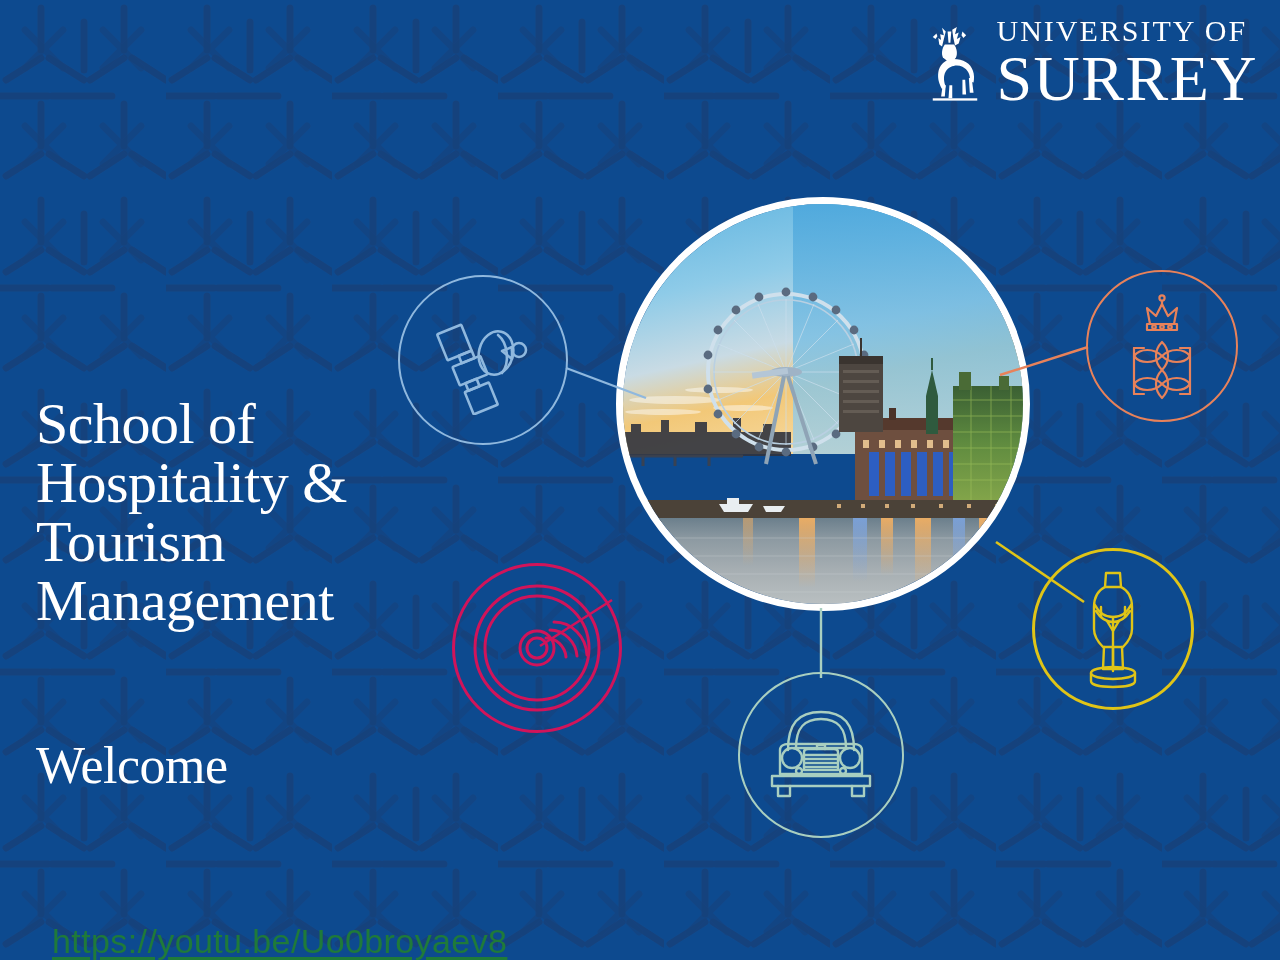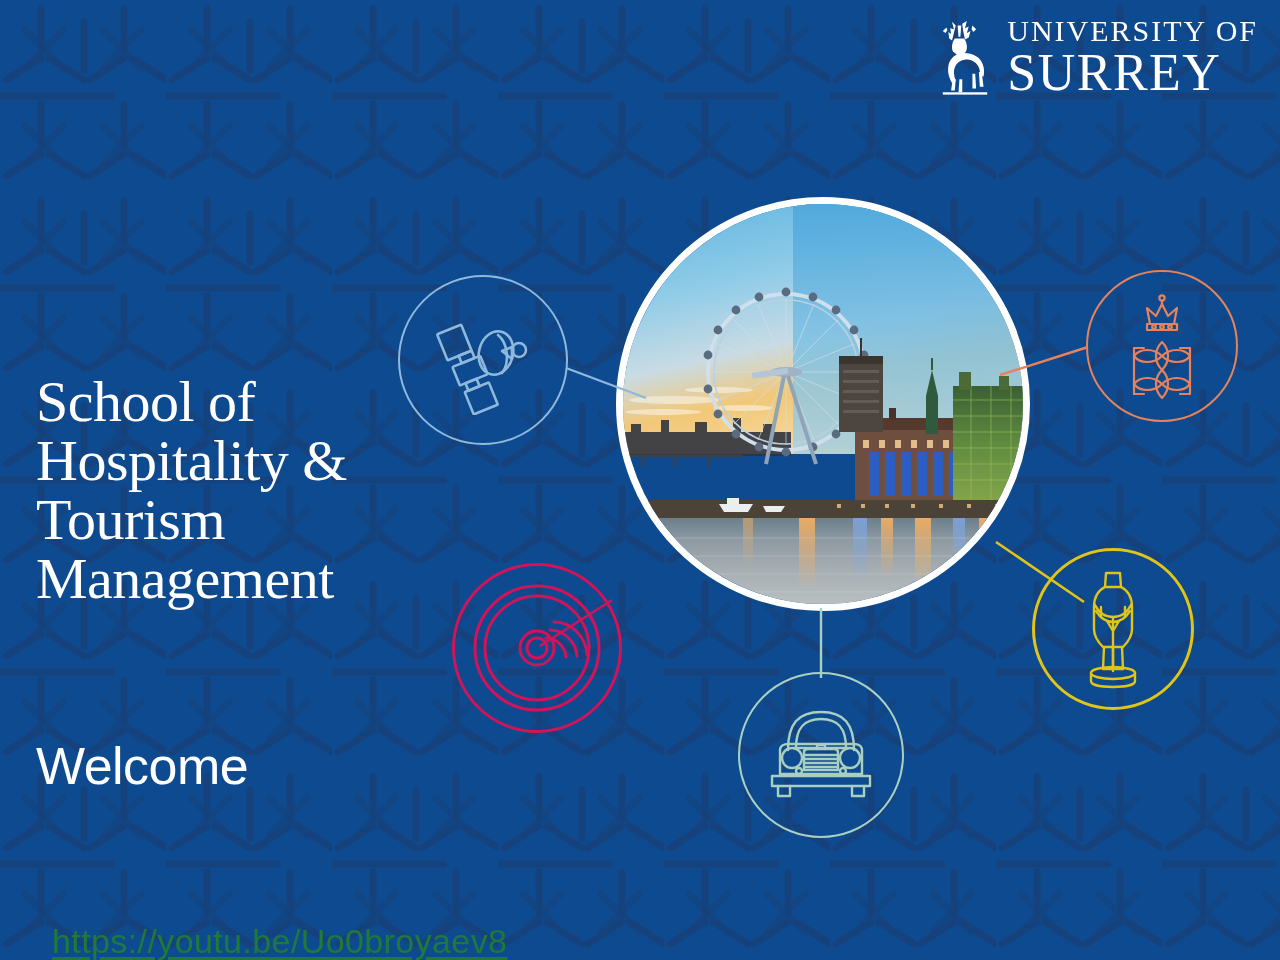--- a/index.html
+++ b/index.html
@@ -45,51 +45,51 @@
   }
   .logo-line1 {
     font-family: "Liberation Serif", serif;
     font-size: 30px;
     letter-spacing: 2.0px;
     font-weight: 400;
     white-space: nowrap;
   }
   .logo-line2 {
     font-family: "Liberation Serif", serif;
-    font-size: 52px;
+    font-size: 64px;
     letter-spacing: 1.5px;
     font-weight: 400;
     margin-top: 1px;
     white-space: nowrap;
   }
 
   
   .headline {
     position: absolute;
     left: 36px;
-    top: 372px;
+    top: 394px;
     z-index: 30;
     width: 430px;
   }
   .headline h1 {
     margin: 0;
     color: #ffffff;
     font-family: "Liberation Serif", serif;
     font-weight: 400;
     font-size: 58px;
     line-height: 1.02;
     letter-spacing: -0.5px;
   }
   .subtitle {
     position: absolute;
     left: 36px;
     top: 740px;
     z-index: 30;
     color: #ffffff;
-    font-family: Liberation Sans, sans-serif;
+    font-family: Liberation Serif, serif;
     font-weight: 400;
     font-size: 52px;
     line-height: 1;
     letter-spacing: -0.5px;
   }
 
   
   .link {
     position: absolute;
     left: 52px;

